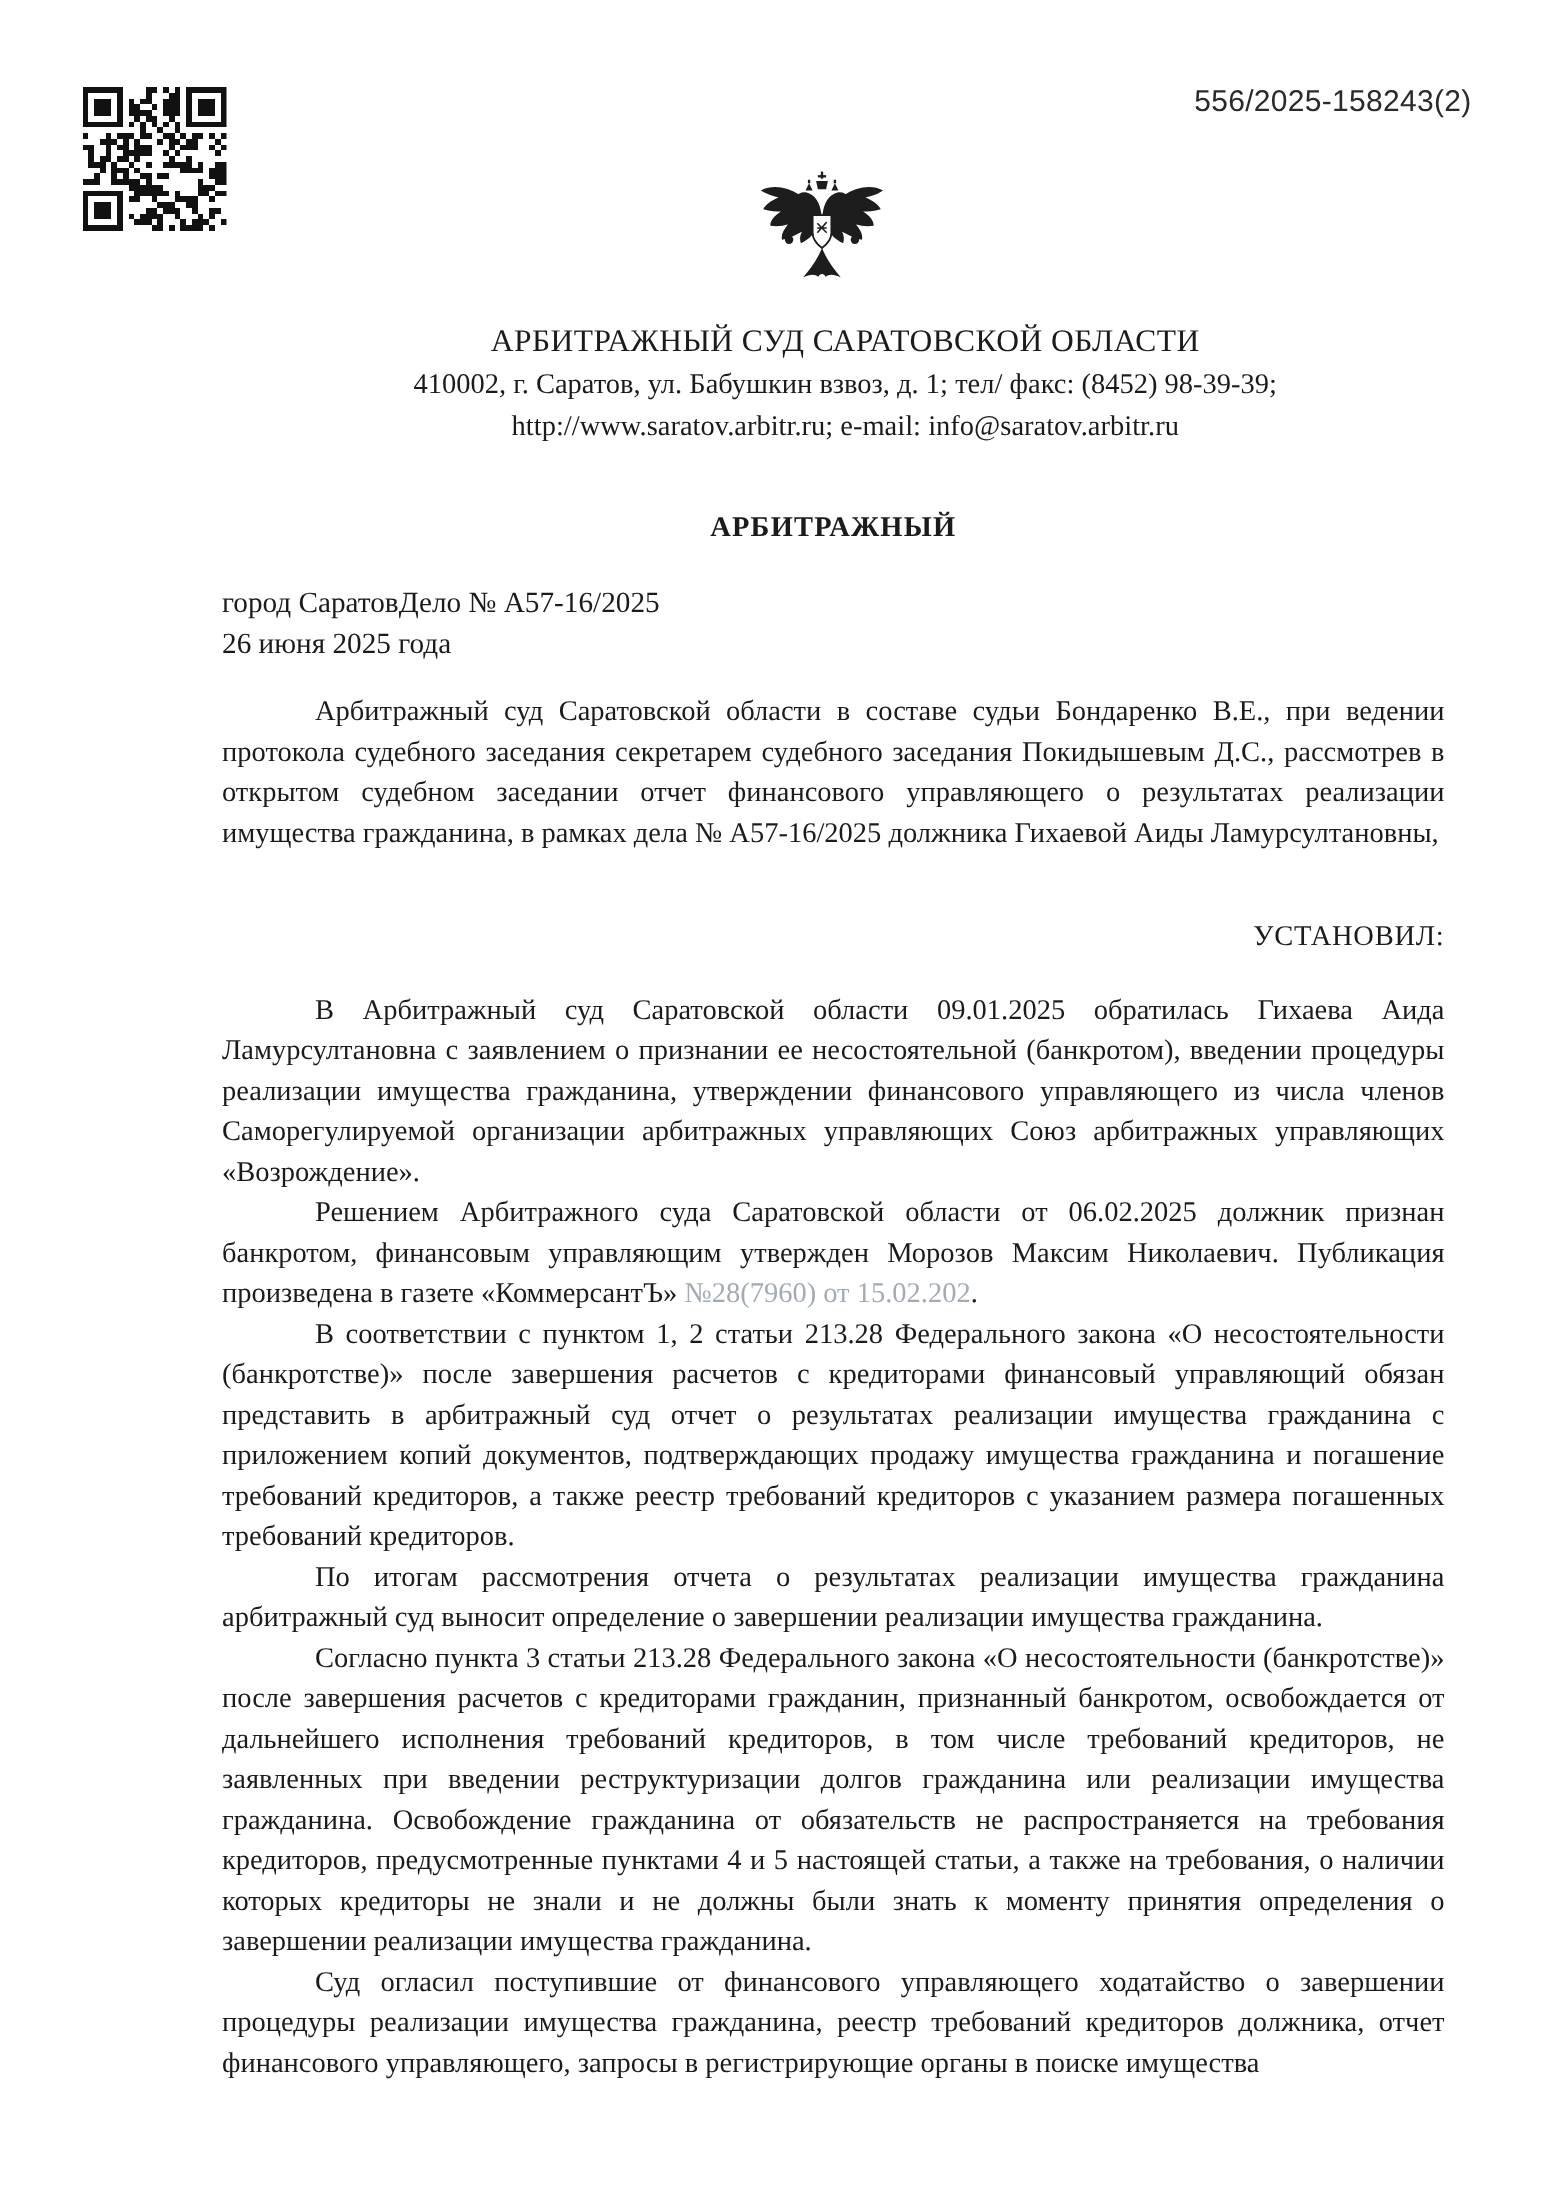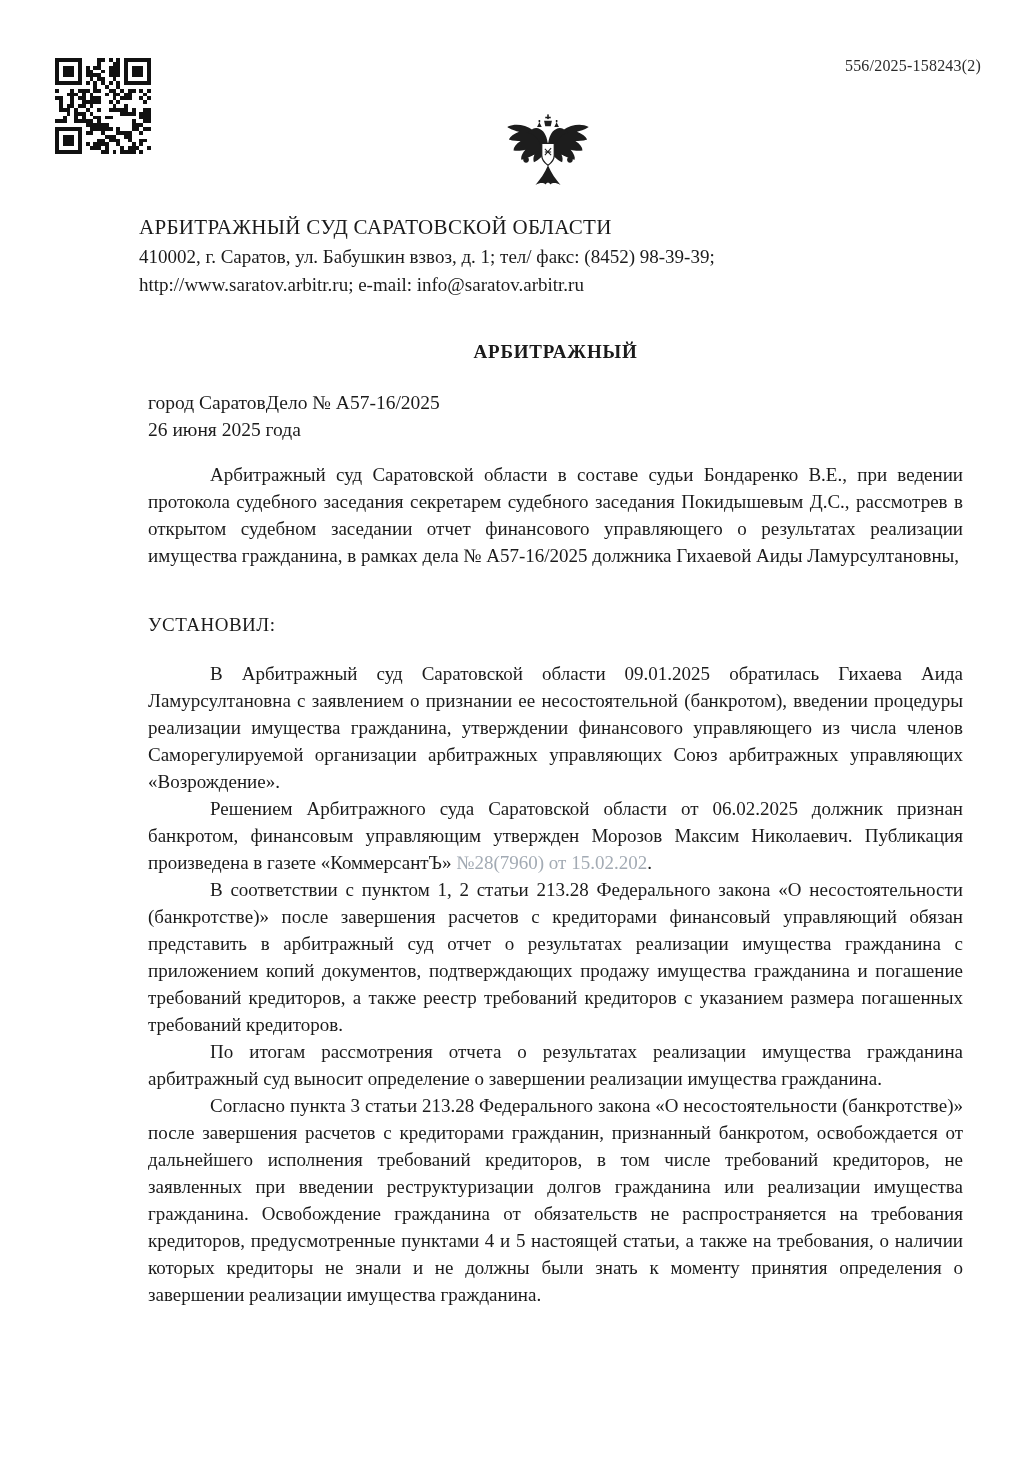--- a/index.html
+++ b/index.html
@@ -8,40 +8,40 @@
     width:1033px;height:1461px;
     background:#ffffff;
     overflow:hidden;
     font-family:"Liberation Serif","DejaVu Serif",serif;
     color:#1b1b1b;
   }
   .qr{position:absolute;left:55px;top:58px;width:96px;height:96px;}
   .qr svg{width:100%;height:100%;shape-rendering:crispEdges;}
   .docnum{
     position:absolute;top:57px;right:52px;
-    font-family:Liberation Serif, serif;
-    font-size:16px;color:#2a2a2a;letter-spacing:0.2px;
+    font-family:Liberation Sans, sans-serif;
+    font-size:20px;color:#2a2a2a;letter-spacing:0.2px;
   }
   .emblem{position:absolute;left:501px;top:108px;width:94px;height:88px;}
   .emblem svg{width:100%;height:100%;}
-  .courthead{position:absolute;left:139px;top:212px;width:815px;}
+  .courthead{position:absolute;left:156px;top:212px;width:815px;text-align:center;}
   .courthead .name{font-size:21px;line-height:31px;letter-spacing:0.3px;}
   .courthead .addr{font-size:19px;line-height:28px;}
   .doctitle{
     position:absolute;left:148px;top:341px;width:815px;text-align:center;
     font-weight:bold;font-size:19px;letter-spacing:0.8px;
   }
   .caserow{
     position:absolute;left:148px;top:389px;width:815px;
     display:flex;justify-content:flex-start;font-size:19.5px;line-height:27px;
   }
   .daterow{position:absolute;left:148px;top:416px;width:815px;font-size:19.5px;line-height:27px;}
   .intro{position:absolute;left:148px;top:461px;width:815px;}
   .ustanovil{
-    position:absolute;left:148px;top:611px;width:815px;text-align:left;
+    position:absolute;left:148px;top:611px;width:815px;text-align:right;
     font-size:19px;letter-spacing:0.5px;line-height:27px;
   }
   .bodytext{position:absolute;left:148px;top:660px;width:815px;}
   p.doc{
     margin:0;font-size:19px;line-height:27px;
     text-align:justify;text-indent:62px;
   }
   .faded{color:#a3abb4;font-family:Liberation Serif, serif;}
 </style>
 </head>
@@ -326,15 +326,16 @@
   </div>
 
   <div class="ustanovil">УСТАНОВИЛ:</div>
 
   <div class="bodytext">
     <p class="doc">В Арбитражный суд Саратовской области 09.01.2025 обратилась Гихаева Аида Ламурсултановна с заявлением о признании ее несостоятельной (банкротом), введении процедуры реализации имущества гражданина, утверждении финансового управляющего из числа членов Саморегулируемой организации арбитражных управляющих Союз арбитражных управляющих «Возрождение».</p>
     <p class="doc"><span>Решением Арбитражного суда Саратовской области от 06.02.2025 должник признан банкротом, финансовым управляющим утвержден Морозов Максим Николаевич. Публикация произведена в газете «КоммерсантЪ» </span><span class="faded">№28(7960) от 15.02.202</span><span>.</span></p>
     <p class="doc">В соответствии с пунктом 1, 2 статьи 213.28 Федерального закона «О несостоятельности (банкротстве)» после завершения расчетов с кредиторами финансовый управляющий обязан представить в арбитражный суд отчет о результатах реализации имущества гражданина с приложением копий документов, подтверждающих продажу имущества гражданина и погашение требований кредиторов, а также реестр требований кредиторов с указанием размера погашенных требований кредиторов.</p>
     <p class="doc">По итогам рассмотрения отчета о результатах реализации имущества гражданина арбитражный суд выносит определение о завершении реализации имущества гражданина.</p>
     <p class="doc">Согласно пункта 3 статьи 213.28 Федерального закона «О несостоятельности (банкротстве)» после завершения расчетов с кредиторами гражданин, признанный банкротом, освобождается от дальнейшего исполнения требований кредиторов, в том числе требований кредиторов, не заявленных при введении реструктуризации долгов гражданина или реализации имущества гражданина. Освобождение гражданина от обязательств не распространяется на требования кредиторов, предусмотренные пунктами 4 и 5 настоящей статьи, а также на требования, о наличии которых кредиторы не знали и не должны были знать к моменту принятия определения о завершении реализации имущества гражданина.</p>
+    <p class="doc">Суд огласил поступившие от финансового управляющего ходатайство о завершении процедуры реализации имущества гражданина, реестр требований кредиторов должника, отчет финансового управляющего, запросы в регистрирующие органы в поиске имущества</p>
   </div>
 
 </div>
 
 </body></html>

